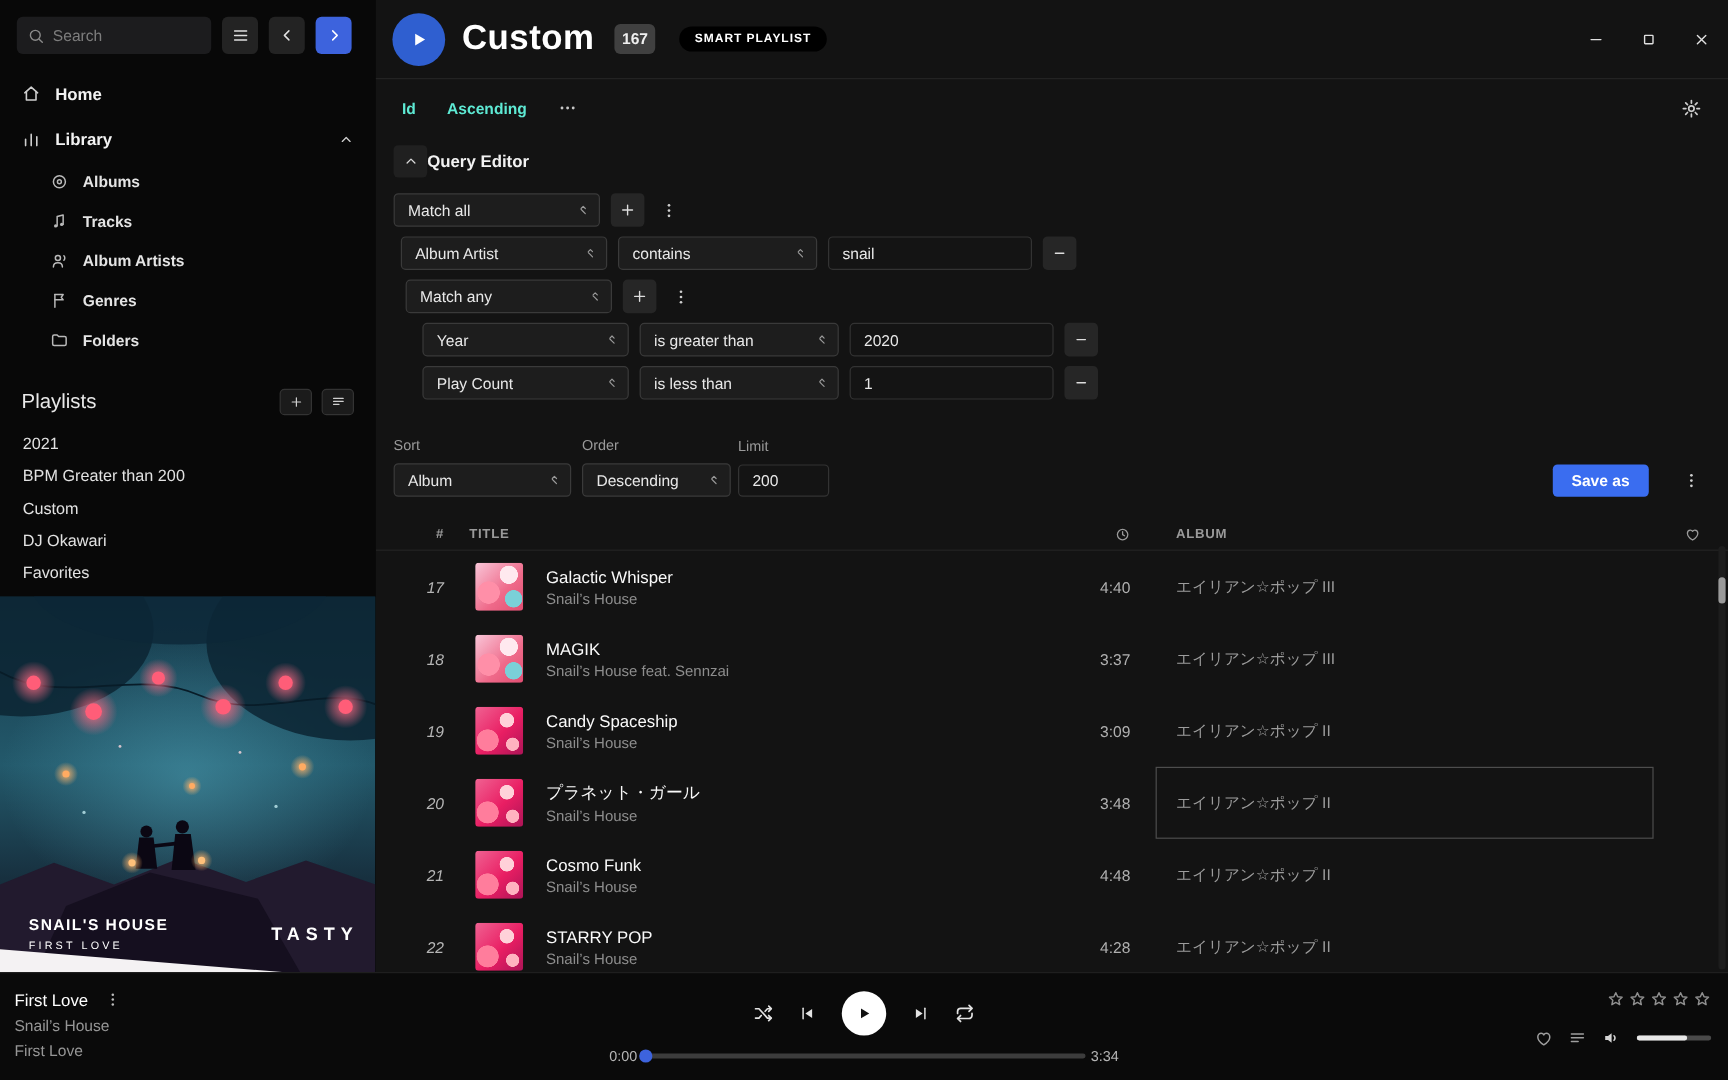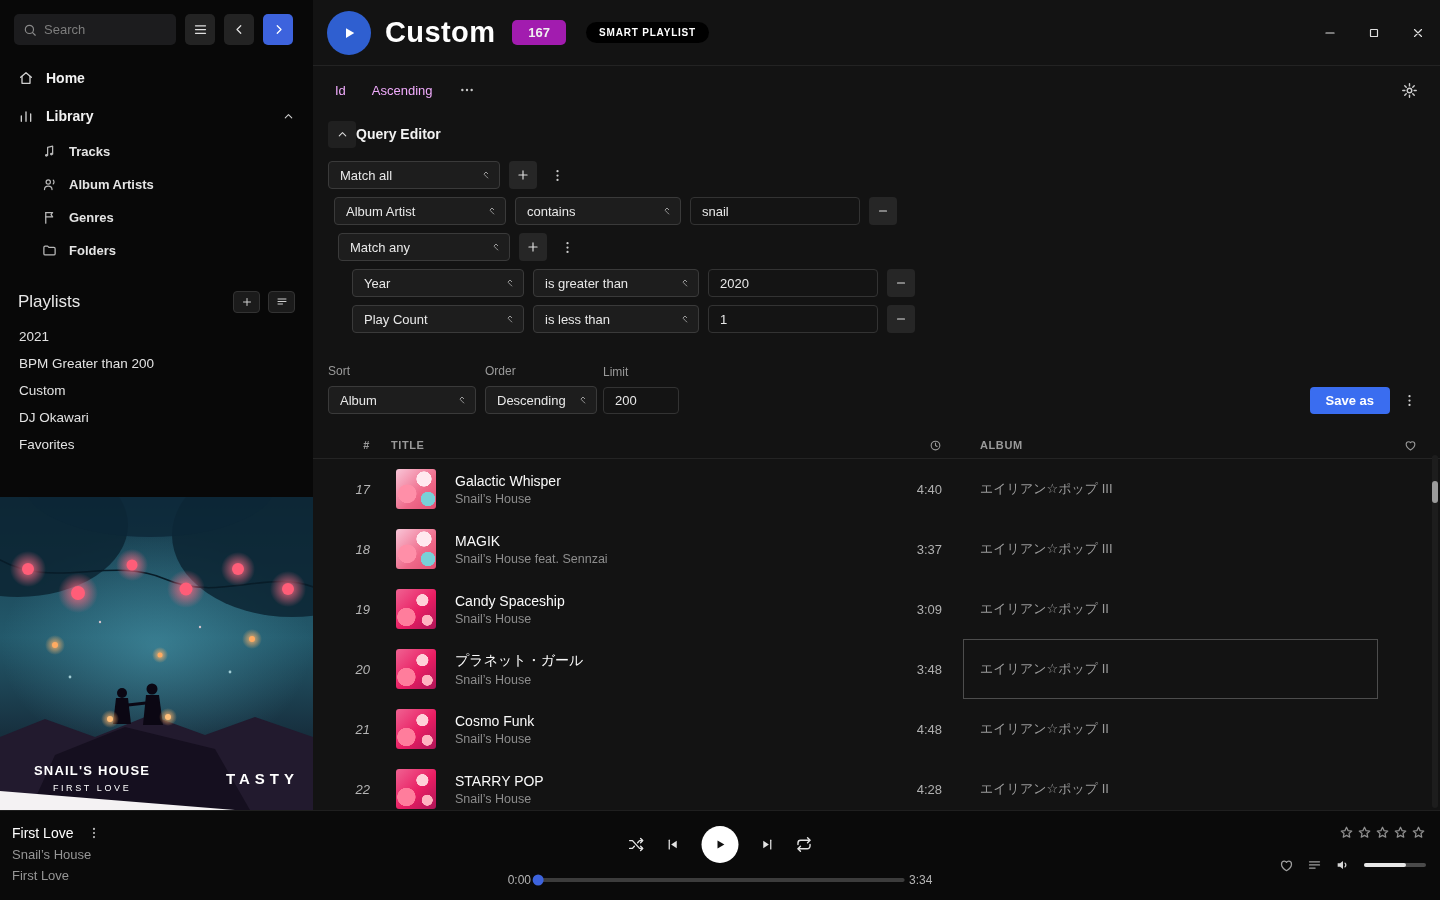--- a/index.html
+++ b/index.html
@@ -21,60 +21,60 @@
   .nav-spacer { margin-left: auto; color: #bdbdbd; }
   .sub-row { display: flex; align-items: center; gap: 12px; padding: 9px 16px 9px 42px; font-size: 13px; font-weight: 700; color: #e4e4e4; cursor: pointer; }
   .sub-row .icon { color: #b9b9b9; }
   .playlists { margin-top: 24px; }
   .pl-header { display: flex; align-items: center; padding: 0 18px 10px 18px; }
   .pl-title { font-size: 17px; font-weight: 400; }
   .pl-actions { margin-left: auto; display: flex; gap: 8px; }
   .pl-btn { width: 27px; height: 22px; background: #1b1b1b; border: 1px solid #333; border-radius: 4px; color: #cfcfcf; display: flex; align-items: center; justify-content: center; cursor: pointer; }
   .pl-item { padding: 6px 19px; font-size: 13.5px; color: #e2e2e2; cursor: pointer; }
   .album-art { margin-top: auto; position: relative; width: 313px; height: 313px; flex: 0 0 313px; }
-  .art-credit { position: absolute; left: 34px; bottom: 17px; text-align: center; color: #fff; }
+  .art-credit { position: absolute; left: 24px; bottom: 17px; text-align: left; color: #fff; }
   .art-artist { font-size: 13px; font-weight: 700; letter-spacing: 1.2px; }
   .art-title { font-size: 9px; letter-spacing: 2.6px; margin-top: 5px; }
   .art-brand { position: absolute; right: 14px; bottom: 23px; color: #fff; font-size: 15px; font-weight: 700; letter-spacing: 5px; }
 
   
   .main { grid-column: 2; grid-row: 1; background: #131313; display: flex; flex-direction: column; overflow: hidden; position: relative; }
   .main-header { height: 66px; flex: 0 0 66px; display: flex; align-items: center; padding-left: 14px; border-bottom: 1px solid #232323; }
   .play-circle { width: 44px; height: 44px; border-radius: 50%; background: #2f5fd0; display: flex; align-items: center; justify-content: center; color: #fff; cursor: pointer; }
   .page-title { font-size: 29px; font-weight: 800; margin-left: 14px; letter-spacing: .4px; color: #fff; }
-  .count-badge { margin-left: 17px; background: #a21caf; border-radius: 5px; padding: 5px 16px; font-size: 13px; font-weight: 700; color: #f0f0f0; }
+  .count-badge { margin-left: 17px; background: #404040; border-radius: 5px; padding: 5px 6px; font-size: 13px; font-weight: 700; color: #f0f0f0; }
   .smart-badge { margin-left: 20px; background: #000; border-radius: 11px; padding: 5px 13px; font-size: 10px; font-weight: 700; letter-spacing: .8px; color: #fff; }
   .win-controls { margin-left: auto; display: flex; }
   .win-btn { width: 44px; height: 44px; display: flex; align-items: center; justify-content: center; background: transparent; border: none; color: #e0e0e0; cursor: pointer; }
 
   .sort-row { height: 48px; flex: 0 0 48px; display: flex; align-items: center; gap: 26px; padding: 0 22px; }
-  .sort-chip { font-size: 13px; font-weight: 400; color: #f0abfc; cursor: pointer; }
+  .sort-chip { font-size: 13px; font-weight: 700; color: #5eead4; cursor: pointer; }
   .sort-more { color: #c8c8c8; cursor: pointer; display: flex; }
   .gear { margin-left: auto; color: #cfcfcf; cursor: pointer; display: flex; }
 
   .qe { padding-left: 15px; }
   .qe-head { display: flex; align-items: center; height: 28px; margin: 6px 0 13px 0; }
   .qe-collapse { width: 28px; height: 27px; background: #202020; border: none; border-radius: 4px; color: #d8d8d8; display: flex; align-items: center; justify-content: center; cursor: pointer; }
   .qe-title { font-size: 14px; font-weight: 700; color: #f2f2f2; }
   .qe-row { display: flex; align-items: center; gap: 9px; height: 28px; margin-bottom: 8px; }
   .ind-1 { margin-left: 6px; } .ind-2 { margin-left: 10px; } .ind-3 { margin-left: 24px; }
   .select { display: flex; align-items: center; justify-content: space-between; background: #1d1d1d; border: 1px solid #3a3a3a; border-radius: 4px; height: 28px; padding: 0 7px 0 11px; font-size: 13px; color: #e8e8e8; cursor: pointer; }
   .select .caret { color: #9a9a9a; display: flex; }
   .w-field { width: 172px; } .w-op { width: 166px; }
   .qe-input { width: 170px; height: 28px; background: #141414; border: 1px solid #333; border-radius: 4px; color: #e8e8e8; padding: 0 11px; font-size: 13px; font-family: inherit; outline: none; }
   .sq-btn { width: 28px; height: 28px; background: #262626; border: none; border-radius: 4px; color: #dedede; display: flex; align-items: center; justify-content: center; cursor: pointer; }
   .ghost-btn { width: 22px; height: 28px; background: transparent; border: none; color: #cfcfcf; display: flex; align-items: center; justify-content: center; cursor: pointer; }
 
   .sc { display: flex; align-items: flex-end; padding: 0 20px 0 15px; margin-top: 23px; }
   .sc-group { display: flex; flex-direction: column; gap: 8px; }
   .sc-label { font-size: 12px; color: #9a9a9a; }
   .sc-g2 { margin-left: 9px; } .sc-g3 { margin-left: 6px; }
-  .w-sort { width: 148px; } .w-order { width: 112px; }
+  .w-sort { width: 148px; } .w-order { width: 124px; }
   .limit-input { width: 76px; height: 27px; background: #141414; border: 1px solid #333; border-radius: 4px; color: #e8e8e8; padding: 0 11px; font-size: 13px; font-family: inherit; outline: none; }
-  .saveas { margin-left: auto; display: flex; align-items: center; gap: 8px; }
+  .saveas { margin-left: auto; display: flex; align-items: center; gap: 24px; }
   .save-btn { height: 27px; padding: 0 16px; background: #3a6df0; color: #fff; font-weight: 700; font-size: 13px; border-radius: 4px; border: none; cursor: pointer; font-family: inherit; }
 
   .tracklist { flex: 1; margin-top: 18px; overflow: hidden; }
   .tl-grid { display: grid; grid-template-columns: 64px 64px 425px 80px 34px 400px 1fr; align-items: center; }
   .tl-header { height: 27px; border-bottom: 1px solid #242424; color: #9a9a9a; font-size: 11px; letter-spacing: .6px; font-weight: 700; }
   .h-num { grid-column: 1; text-align: right; padding-right: 7px; }
   .h-title { grid-column: 2 / 4; padding-left: 14px; }
   .h-clock { grid-column: 4; display: flex; justify-content: flex-end; padding-right: 4px; color: #9a9a9a; }
   .h-album { grid-column: 6; }
   .h-heart { grid-column: 7; display: flex; justify-content: center; color: #9a9a9a; }
@@ -305,20 +305,28 @@
             </svg>
           </span>
         <span>Library</span>
         <span class="nav-spacer icon">
             <svg class="ic ic-13">
               <use href="#i-chevup"></use>
             </svg>
           </span>
       </div>
       <div>
+        <div class="sub-row">
+          <span class="icon">
+              <svg class="ic ic-15">
+                <use href="#i-disc"></use>
+              </svg>
+            </span>
+          <span>Albums</span>
+        </div>
         <div class="sub-row">
           <span class="icon">
               <svg class="ic ic-15">
                 <use href="#i-note"></use>
               </svg>
             </span>
           <span>Tracks</span>
         </div>
         <div class="sub-row">
           <span class="icon">

